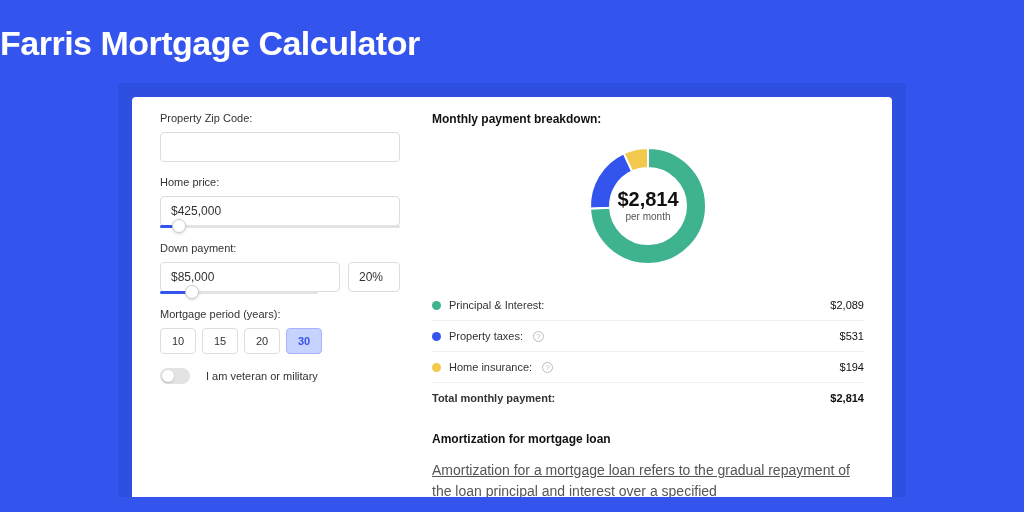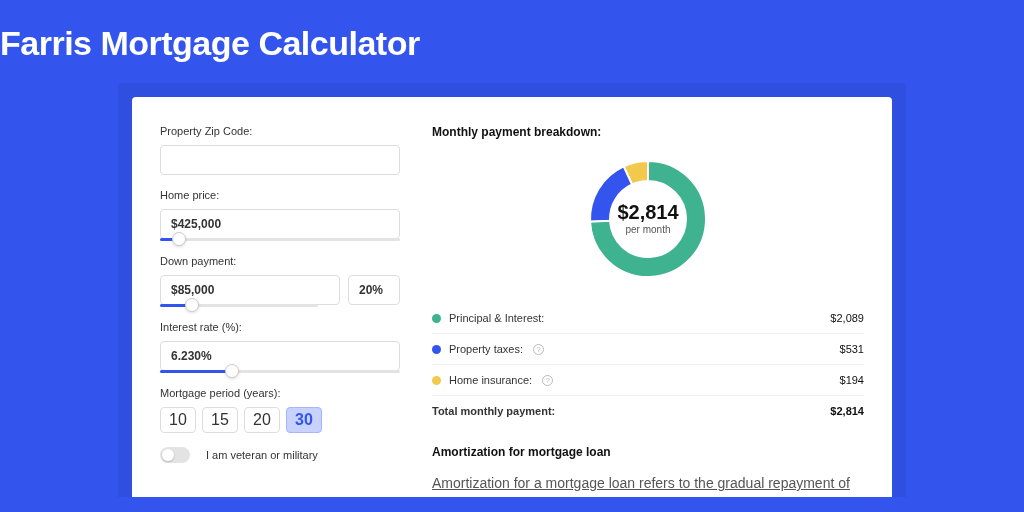--- a/index.html
+++ b/index.html
@@ -22,21 +22,21 @@
     background: #2f4fe0;
     width: 788px;
     margin: 0 auto;
     padding: 14px 14px 0 14px;
     border-radius: 4px 4px 0 0;
   }
   .panel {
     background: #fff;
     border-radius: 4px 4px 0 0;
     display: flex;
-    padding: 28px 28px 0 28px;
+    padding: 15px 28px 0 28px;
     gap: 32px;
     height: 400px;
     overflow: hidden;
   }
   .left-col { width: 240px; flex: 0 0 240px; }
   .right-col { flex: 1; }
 
   .field-label {
     font-size: 11px;
     color: #333;
@@ -45,21 +45,20 @@
   }
   .text-input {
     width: 100%;
     height: 30px;
     border: 1px solid #ddd;
     border-radius: 4px;
     padding: 0 10px;
     font-size: 12px;
     color: #333;
     background: #fff;
-    font-weight: bold;
   }
   .field-group { margin-bottom: 14px; }
   .slider-track {
     height: 3px;
     background: #e3e3e3;
     position: relative;
     margin-top: -1px;
     border-radius: 2px;
   }
   .slider-fill {
@@ -83,21 +82,21 @@
   .dp-row { display: flex; gap: 8px; }
   .dp-row .text-input:first-child { flex: 1; }
   .dp-row .text-input:last-child { width: 52px; }
 
   .period-row { display: flex; gap: 6px; }
   .period-btn {
     width: 36px; height: 26px;
     border: 1px solid #ddd;
     border-radius: 4px;
     background: #fff;
-    font-size: 16px;
+    font-size: 11px;
     color: #333;
     display: flex;
     align-items: center;
     justify-content: center;
     cursor: pointer;
   }
   .period-btn.active {
     background: #c7d2fe;
     border-color: #a5b4fc;
     color: #3355ee;
@@ -185,28 +184,20 @@
         <div class="dp-row">
           <input class="text-input" value="$85,000" style="">
           <input class="text-input" value="20%" style="">
         </div>
         <div class="slider-track" style="width:158px">
           <div class="slider-fill" id="dp-fill" style="width: 20%;"></div>
           <div class="slider-thumb" id="dp-thumb" style="left: 20%;"></div>
         </div>
       </div>
 
-      <div class="field-group">
-        <label class="field-label">Interest rate (%):</label>
-        <input class="text-input" value="6.230%" style="">
-        <div class="slider-track">
-          <div class="slider-fill" id="ir-fill" style="width: 30%;"></div>
-          <div class="slider-thumb" id="ir-thumb" style="left: 30%;"></div>
-        </div>
-      </div>
 
       <div class="field-group">
         <label class="field-label">Mortgage period (years):</label>
         <div class="period-row" id="period-row">
             <div class="period-btn">10</div>
             <div class="period-btn">15</div>
             <div class="period-btn">20</div>
             <div class="period-btn active">30</div>
           </div>
       </div>

